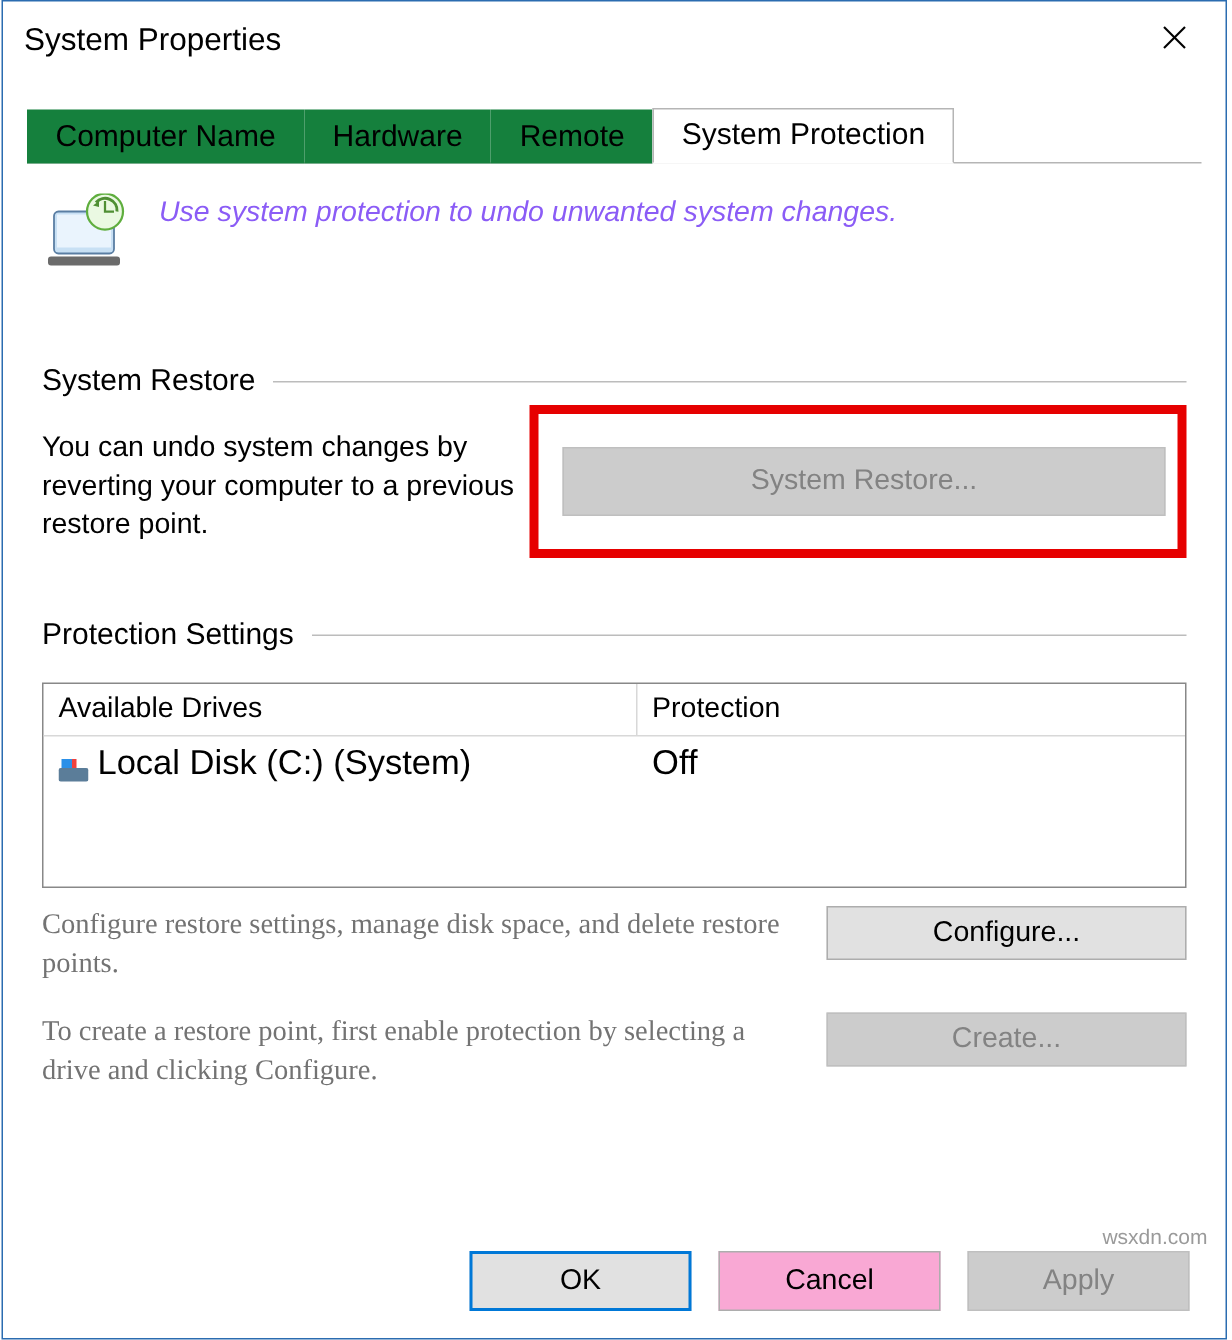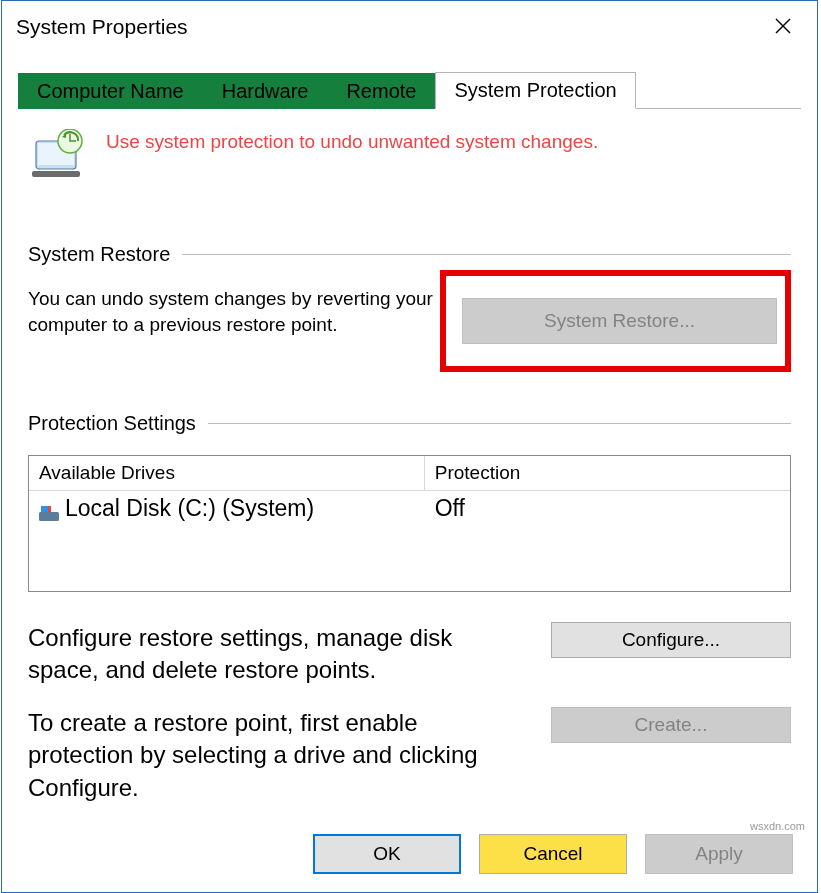--- a/index.html
+++ b/index.html
@@ -69,22 +69,23 @@
       gap: 20px;
       margin-bottom: 56px;
     }
     .sys-icon {
       width: 58px;
       height: 58px;
       flex-shrink: 0;
     }
     .intro-text {
       font-size: 19px;
-      color: #ef4444;
+      color: #8b5cf6;
       padding-top: 2px;
+      font-style: italic;
     }
     .group {
       margin-bottom: 40px;
     }
     .group-header {
       display: flex;
       align-items: center;
       gap: 12px;
       margin-bottom: 20px;
     }
@@ -105,21 +106,21 @@
     }
     .restore-text {
       font-size: 19px;
       color: #000;
       line-height: 1.35;
       flex: 1;
     }
     .highlight-box {
       border: 6px solid #e60000;
       padding: 22px 8px 22px 16px;
-      width: 351px;
+      width: 438px;
       flex-shrink: 0;
       margin-top: -16px;
     }
     .btn {
       background: #e1e1e1;
       border: 1px solid #adadad;
       font-size: 19px;
       color: #000;
       padding: 6px 10px;
       cursor: pointer;
@@ -132,21 +133,21 @@
       border: 1px solid #bfbfbf;
       color: #838383;
       cursor: default;
     }
     .btn-highlighted {
       height: 46px;
     }
     .drives-table {
       border: 1px solid #888;
       width: 100%;
-      margin-bottom: 30px;
+      margin-bottom: 12px;
     }
     .drives-header {
       display: flex;
       border-bottom: 1px solid #d8d8d8;
     }
     .drives-header .col {
       padding: 6px 10px;
       font-size: 19px;
       color: #000;
     }
@@ -175,24 +176,25 @@
       height: 16px;
       display: inline-block;
     }
     .action-row {
       display: flex;
       align-items: flex-start;
       gap: 22px;
       margin-bottom: 20px;
     }
     .action-text {
-      font-size: 24px;
-      color: #000000;
+      font-size: 19px;
+      color: #737373;
       line-height: 1.35;
       flex: 1;
+      font-family: Liberation Serif, serif;
     }
     .action-btn-wrap {
       width: 240px;
       flex-shrink: 0;
     }
     .footer-buttons {
       position: absolute;
       bottom: 18px;
       right: 24px;
       display: flex;
@@ -204,35 +206,35 @@
       font-size: 19px;
       font-family: inherit;
       cursor: pointer;
     }
     .btn-ok {
       background: #e1e1e1;
       border: 2px solid #0078d7;
       color: #000;
     }
     .btn-cancel {
-      background: #fde047;
+      background: #f9a8d4;
       border: 1px solid #adadad;
       color: #000;
     }
     .btn-apply {
       background: #ccc;
       border: 1px solid #bfbfbf;
       color: #838383;
       cursor: default;
     }
     .watermark-src {
       position: absolute;
       right: 12px;
       bottom: 60px;
-      font-size: 11px;
+      font-size: 14px;
       color: #9a9a9a;
     }
   </style>
 </head>
 <body>
 
 <div class="window">
   <div class="titlebar">
     <div class="titlebar-title">System Properties</div>
     <div class="close-btn">

